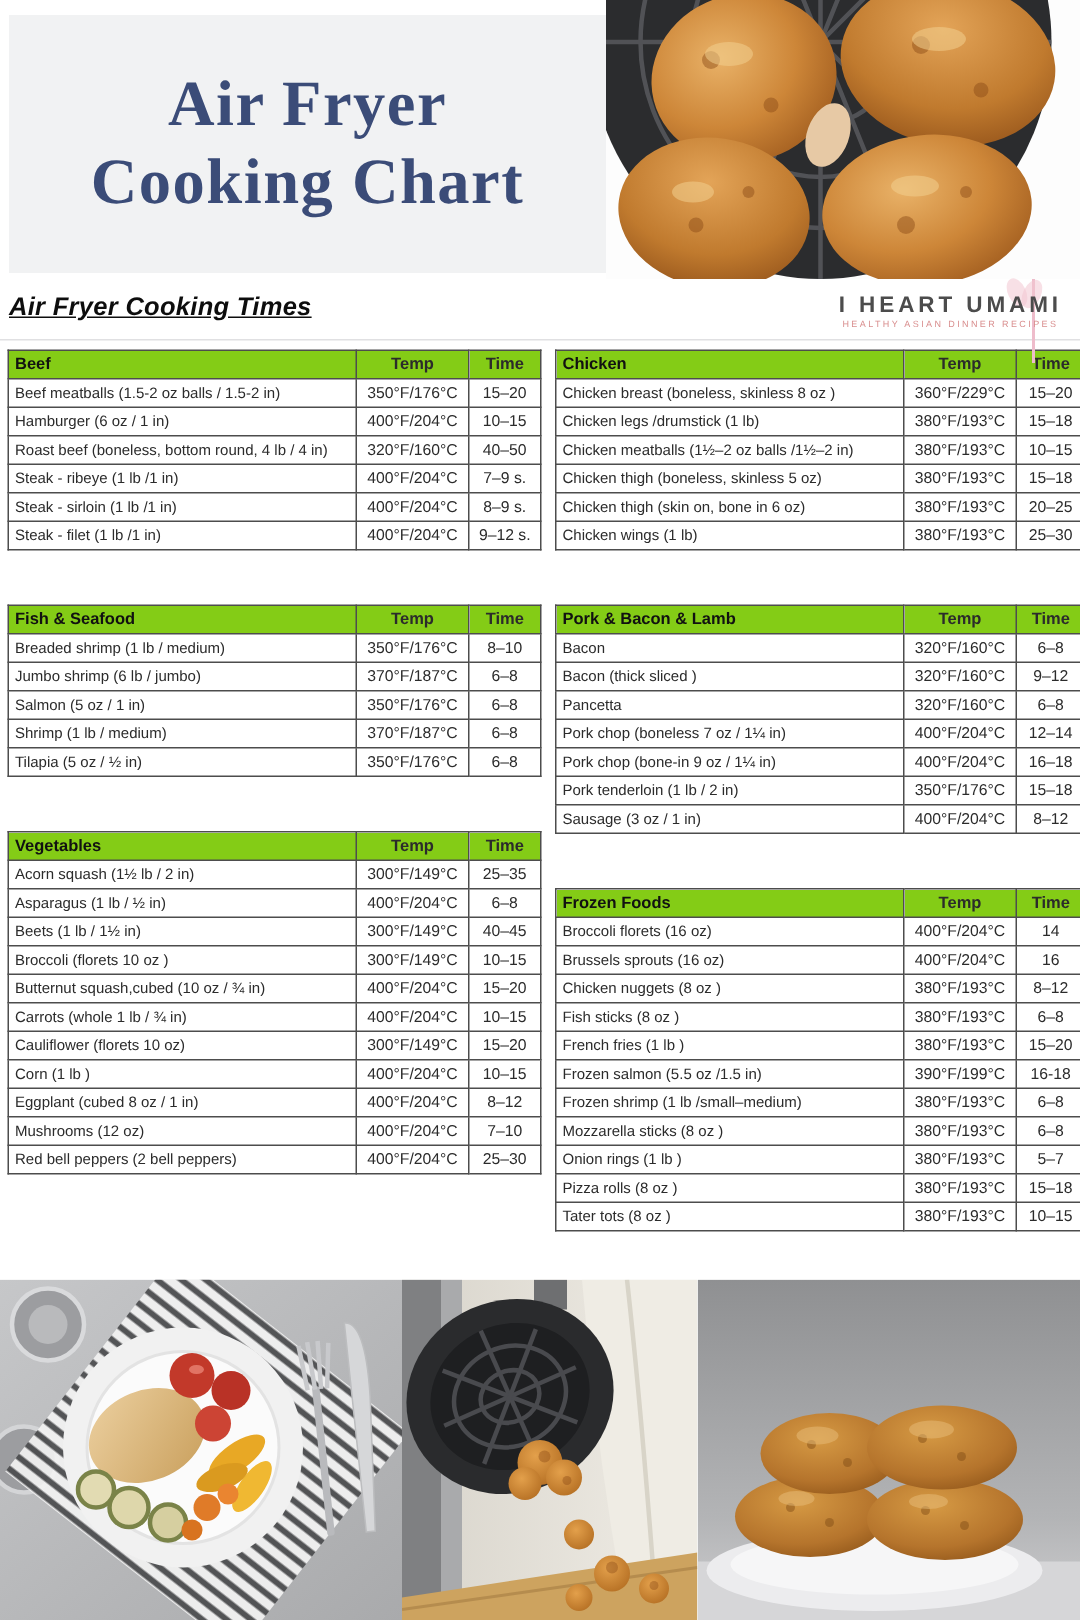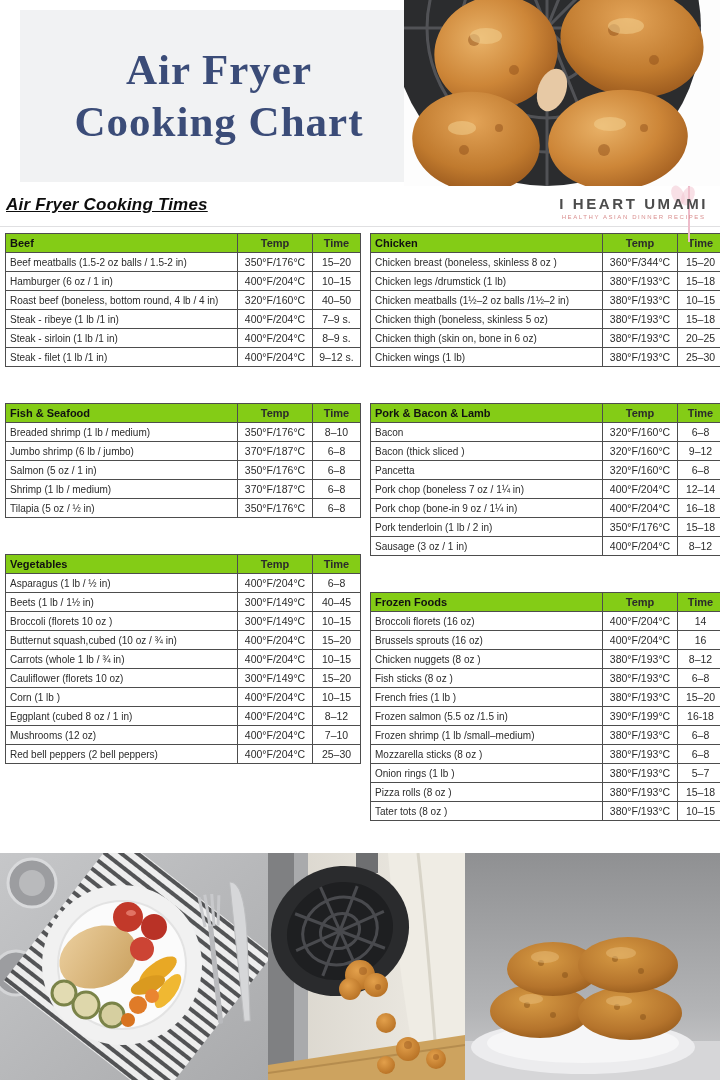--- a/index.html
+++ b/index.html
@@ -3,21 +3,21 @@
 <meta charset="utf-8">
 <style>
   html,body{margin:0;padding:0;}
   body{
     width:720px;height:1080px;position:relative;overflow:hidden;
     background:#ffffff;font-family:"Liberation Sans",sans-serif;color:#1a1a1a;
   }
   
   .banner{position:relative;height:186px;background:#ffffff;}
   .banner-gray{
-    position:absolute;left:20px;top:10px;width:398px;height:172px;
+    position:absolute;left:6px;top:10px;width:398px;height:172px;
     background:#f1f2f3;display:flex;align-items:center;justify-content:center;
   }
   .banner-title{
     font-family:"Liberation Serif","DejaVu Serif",serif;font-weight:bold;
     font-size:43px;line-height:1.2;color:#3b4c78;text-align:center;letter-spacing:1px;
   }
   .banner-photo{position:absolute;right:0;top:0;width:316px;height:186px;}
   
   .subheader{
     position:relative;height:41px;padding:9px 10px 0 6px;
@@ -250,20 +250,25 @@
         </colgroup>
         <thead>
           <tr>
             <th class="title">Vegetables</th>
             <th class="temp">Temp</th>
             <th class="time">Time</th>
           </tr>
         </thead>
         <tbody>
           <tr>
+            <td class="item">Acorn squash (1½ lb / 2 in)</td>
+            <td class="temp">300°F/149°C</td>
+            <td class="time">25–35</td>
+          </tr>
+          <tr>
             <td class="item">Asparagus (1 lb / ½ in)</td>
             <td class="temp">400°F/204°C</td>
             <td class="time">6–8</td>
           </tr>
           <tr>
             <td class="item">Beets (1 lb / 1½ in)</td>
             <td class="temp">300°F/149°C</td>
             <td class="time">40–45</td>
           </tr>
           <tr>
@@ -319,21 +324,21 @@
         <thead>
           <tr>
             <th class="title">Chicken</th>
             <th class="temp">Temp</th>
             <th class="time">Time</th>
           </tr>
         </thead>
         <tbody>
           <tr>
             <td class="item">Chicken breast (boneless, skinless 8 oz )</td>
-            <td class="temp">360°F/344°C</td>
+            <td class="temp">360°F/229°C</td>
             <td class="time">15–20</td>
           </tr>
           <tr>
             <td class="item">Chicken legs /drumstick (1 lb)</td>
             <td class="temp">380°F/193°C</td>
             <td class="time">15–18</td>
           </tr>
           <tr>
             <td class="item">Chicken meatballs (1½–2 oz balls /1½–2 in)</td>
             <td class="temp">380°F/193°C</td>

